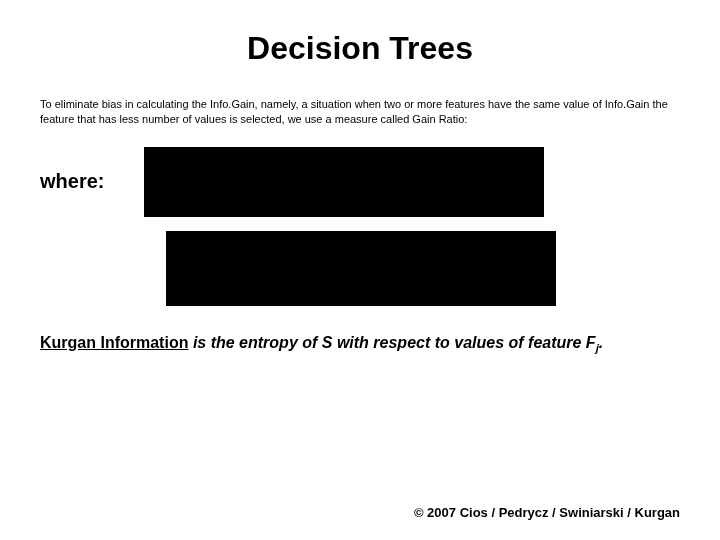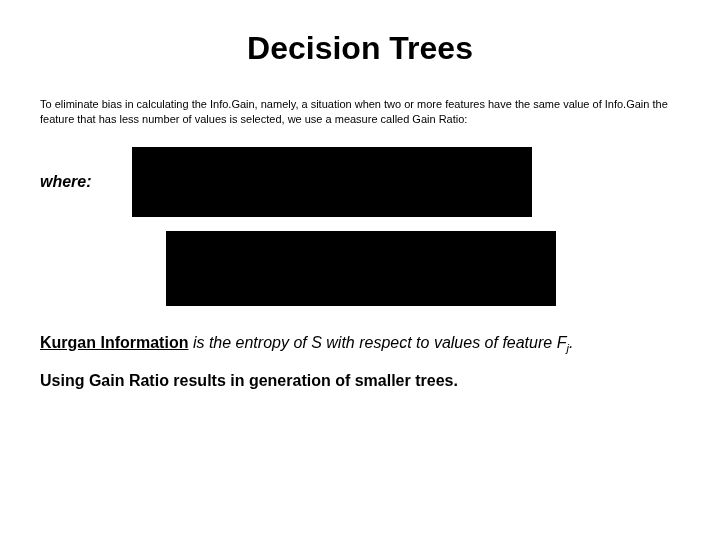--- a/index.html
+++ b/index.html
@@ -30,24 +30,23 @@
     line-height: 1.35;
     margin-bottom: 20px;
   }
   .where-row {
     display: flex;
     align-items: center;
     gap: 30px;
     margin-bottom: 14px;
   }
   .where-label {
-    font-size: 16px;
+    font-size: 20px;
     font-weight: bold;
     flex-shrink: 0;
-    font-style: italic;
   }
   .eq-box1 {
     background: #000;
     width: 400px;
     height: 70px;
     margin-left: 10px;
   }
   .eq-box2 {
     background: #000;
     width: 390px;
@@ -58,21 +57,21 @@
   .defn {
     font-size: 16px;
     font-weight: bold;
     margin-bottom: 18px;
   }
   .defn .underline {
     text-decoration: underline;
   }
   .defn em {
     font-style: italic;
-    font-weight: normal;
+    font-weight: bold;
   }
   .sub { font-size: 0.7em; vertical-align: sub; }
   .closing {
     font-size: 16px;
     font-weight: bold;
     margin-bottom: 20px;
   }
   .copyright {
     position: absolute;
     bottom: 20px;
@@ -93,15 +92,15 @@
     <span class="where-label">where:</span>
     <div class="eq-box1"></div>
   </div>
 
   <div class="eq-box2"></div>
 
   <p class="defn">
     <span class="underline">Kurgan Information</span><em> is the entropy of S with respect to values of feature F</em><em class="sub">j</em><em>.</em>
   </p>
 
-  <p class="closing">Using Gain Ratio results in generation of smaller trees.</p>
 
+  <div class="copyright">© 2007 Cios / Pedrycz / Swiniarski / Kurgan</div>
 </div>
 
 </body></html>

